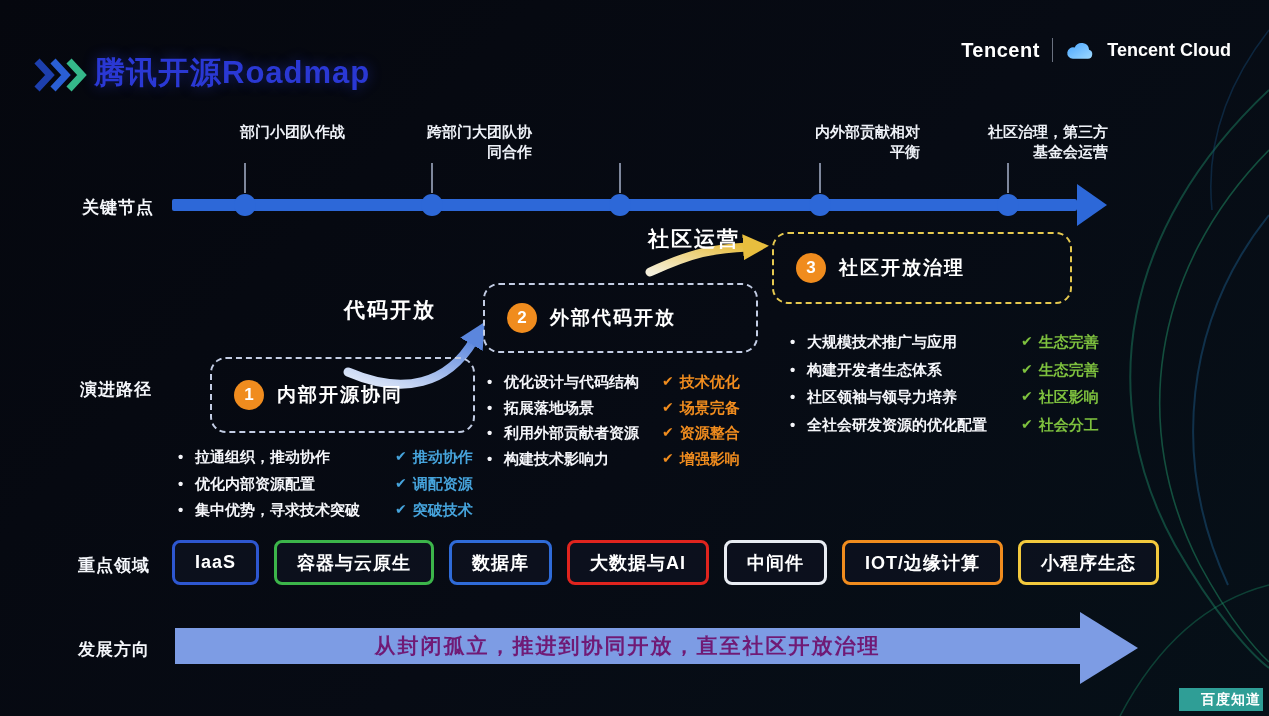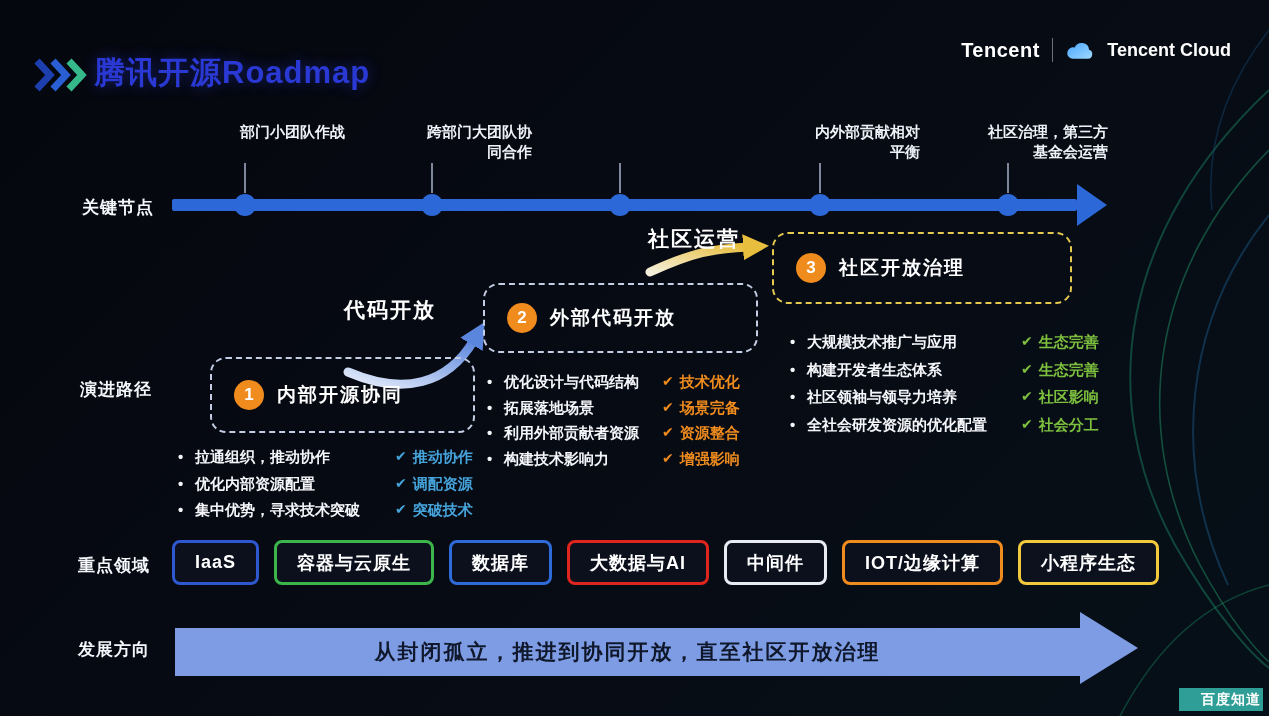--- a/index.html
+++ b/index.html
@@ -74,23 +74,23 @@
   .a2 { left:648px; top:225px; }
   .flow-arrows { position:absolute; inset:0; pointer-events:none; }
 
   
   .focus-row { position:absolute; left:172px; top:540px; display:flex; gap:15px; }
   .focus-box { height:45px; border:3px solid #fff; border-radius:8px; background:rgba(13,18,30,.85);
     color:#fff; font-weight:800; font-size:18px; letter-spacing:1px;
     display:flex; align-items:center; padding:0 20px; white-space:nowrap; }
 
   
-  .dir-body { position:absolute; left:175px; top:628px; width:905px; height:48px;
+  .dir-body { position:absolute; left:175px; top:628px; width:905px; height:36px;
     display:flex; align-items:center; justify-content:center;
-    color:#0f172a; font-size:21px; font-weight:800; letter-spacing:2px; }
+    color:#701a75; font-size:21px; font-weight:800; letter-spacing:2px; }
   .dir-head { position:absolute; left:1080px; top:612px; width:0; height:0;
     border-top:36px solid transparent; border-bottom:36px solid transparent; border-left:58px solid #7d9ce4; }
 
   
   .watermark { position:absolute; left:1179px; top:688px; width:84px; height:23px;
     background:#2f9e96; color:#fff; font-size:14px; font-weight:700;
     display:flex; align-items:center; justify-content:center; letter-spacing:1px; }
 </style>
 </head>
 <body>

